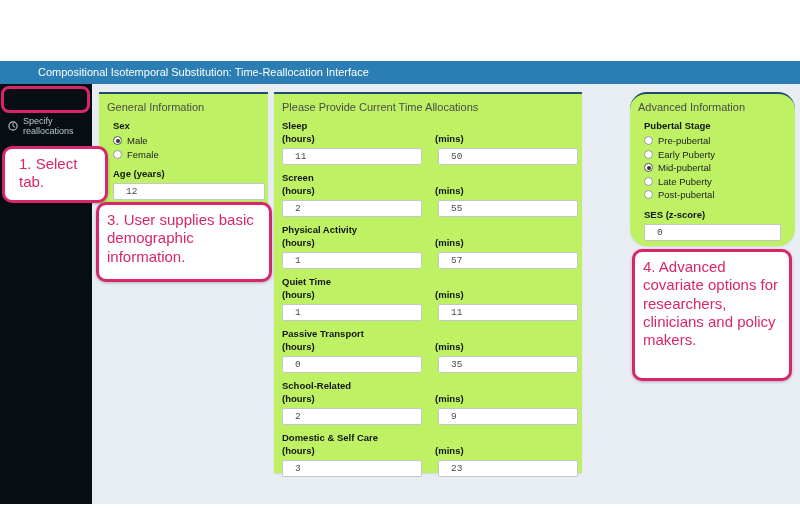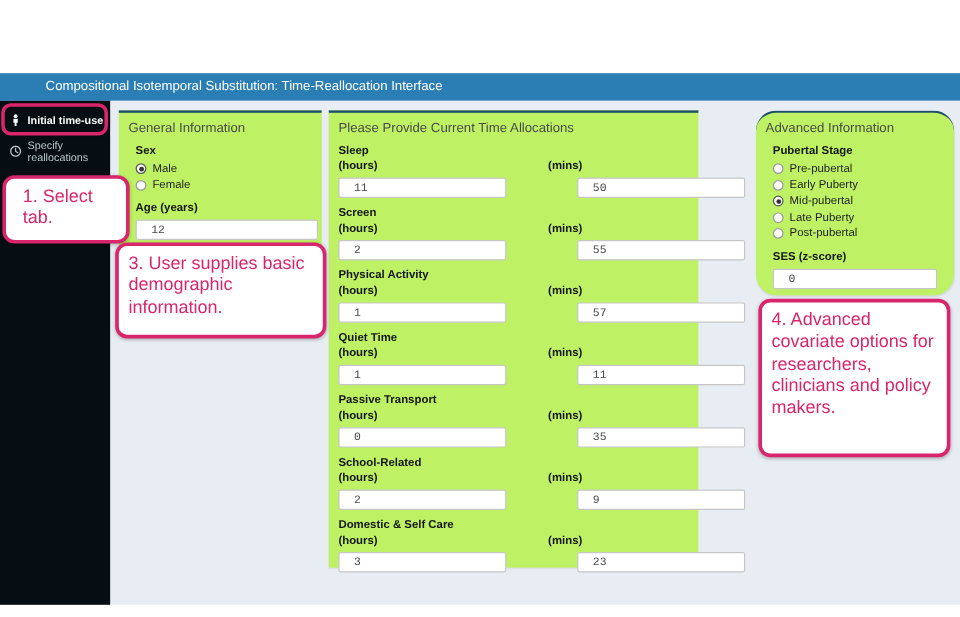--- a/index.html
+++ b/index.html
@@ -129,21 +129,21 @@
     position: absolute;
     left: 1.5px; top: 1.5px;
     width: 4px; height: 4px;
     border-radius: 50%;
     background: #333;
   }
   .radio-label { font-size: 9.5px; color: #222; white-space: nowrap; }
 
   
   .act-block { margin-bottom: 7px; }
-  .cols { display: flex; gap: 43px; }
+  .cols { display: flex; }
   .col-h { width: 155px; }
   .col-m { width: 157px; margin-left: 16px; }
   .act-name { margin-bottom: 1px; }
 
   
   .ann-box {
     position: absolute;
     background: #ffffff;
     border: 3px solid #d9256b;
     border-radius: 10px;
@@ -171,29 +171,20 @@
 </head>
 <body>
 
 <div class="screen">
 
   <div class="header">
     <span class="header-title">Compositional Isotemporal Substitution: Time-Reallocation Interface</span>
   </div>
 
   <div class="sidebar">
-    <div class="side-item active">
-      <span class="side-icon">
-        <svg viewBox="0 0 10 10">
-            <circle cx="5" cy="1.8" r="1.6" fill="#ffffff"></circle>
-            <path d="M3.2 4 h3.6 v3.2 h-1 V10 h-1.6 V7.2 h-1 Z" fill="#ffffff"></path>
-          </svg>
-      </span>
-      <span>Initial time-use</span>
-    </div>
     <div class="side-item inactive">
       <span class="side-icon">
         <svg viewBox="0 0 10 10">
             <circle cx="5" cy="5" r="4.1" fill="none" stroke="#b9c6cd" stroke-width="1.1"></circle>
             <path d="M5 2.6 V5 L6.8 6.2" fill="none" stroke="#b9c6cd" stroke-width="1" stroke-linecap="round"></path>
           </svg>
       </span>
       <span>Specify reallocations</span>
     </div>
   </div>

